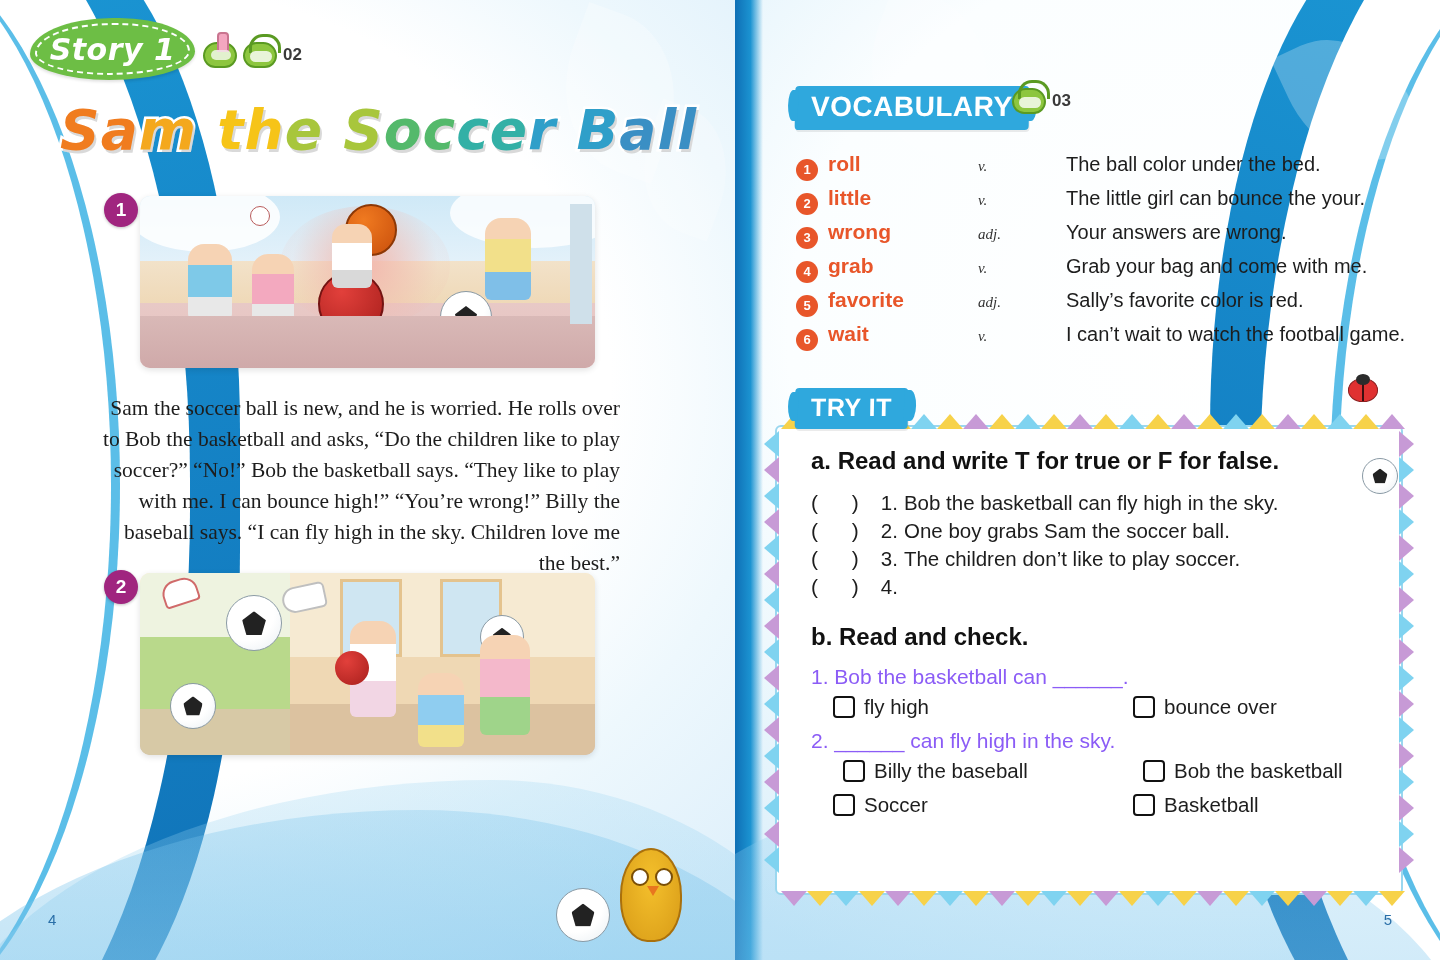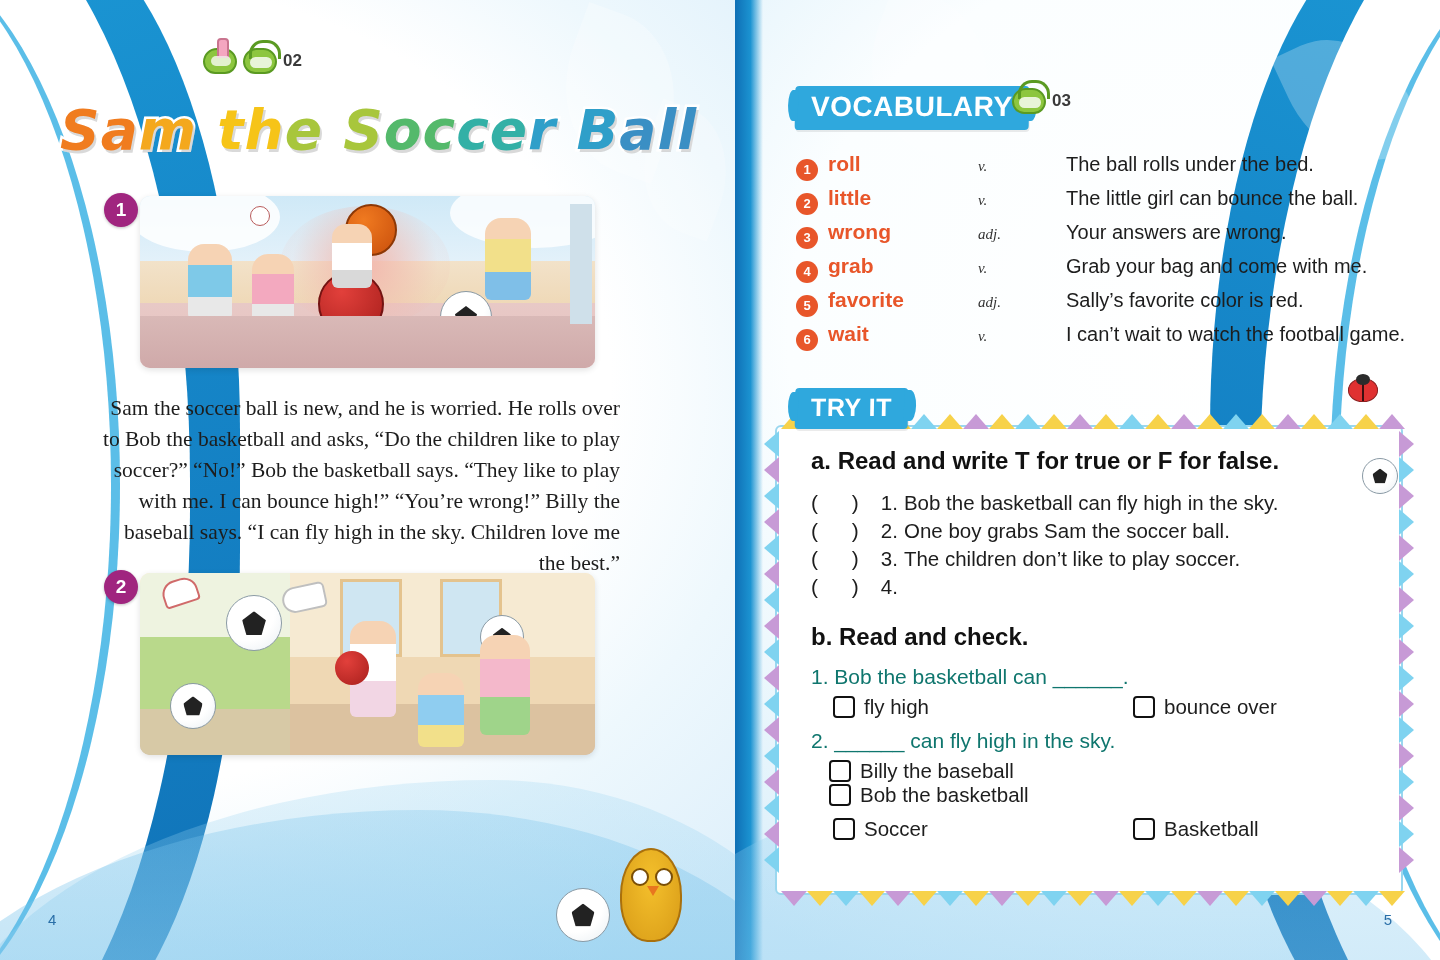--- a/index.html
+++ b/index.html
@@ -247,21 +247,21 @@
     border-radius: 6px;
   }
   .tri-band { position: absolute; display: flex; }
   .tri {
     width: 0; height: 0;
   }
   .qline { display: flex; align-items: baseline; margin: 0 0 4px 0; }
   .paren { font-size: 21px; color:#1d1d1d; letter-spacing: 14px; margin-right: 8px; }
   .qtext { font-size: 20.5px; color:#1d1d1d; }
   .sub-head { font-size: 24px; font-weight: bold; color:#111; }
-  .fill-line { font-size: 21px; color:#0f766e; }
+  .fill-line { font-size: 21px; color:#8b5cf6; }
   .cbox {
     display:inline-block; width: 22px; height: 22px;
     border: 2.5px solid #111; border-radius: 4px;
     margin-right: 9px; vertical-align: -4px;
   }
   .opt { display:inline-flex; align-items:center; font-size: 20.5px; color:#1d1d1d; }
 
   
   .ball-soccer {
     border-radius: 50%;
@@ -294,22 +294,25 @@
 
   <div class="page-left">
     <div class="left-blue-frame"></div>
     <div class="left-white-curve"></div>
     <div class="left-inner-arc"></div>
     <div class="leaf" style="left:560px;top:18px;width:120px;height:150px;opacity:.5;"></div>
     <div class="leaf" style="left:640px;top:110px;width:90px;height:120px;opacity:.4;"></div>
     <div class="left-bottom-wave"></div>
     <div class="left-bottom-wave2"></div>
 
-
-    <div class="audio-group" style="left:203px;top:48px;">
+    <div class="story-tag">
+      <span>Story 1</span>
+    </div>
+
+    <div class="audio-group" style="left:203px;top:42px;">
       <div class="icon-pen"></div>
       <div class="icon-head"></div>
       <div class="audio-num">02</div>
     </div>
 
     <div class="story-title">
       <span class="l c1">S</span><span class="l c1">a</span><span class="l c2">m</span><span class="l c2">&nbsp;</span><span class="l c3">t</span><span class="l c3">h</span><span class="l c4">e</span><span class="l c4">&nbsp;</span><span class="l c4">S</span><span class="l c5">o</span><span class="l c5">c</span><span class="l c6">c</span><span class="l c6">e</span><span class="l c7">r</span><span class="l c7">&nbsp;</span><span class="l c7">B</span><span class="l c8">a</span><span class="l c8">l</span><span class="l c8">l</span>
       
     </div>
 
@@ -385,27 +388,27 @@
   <div class="audio-group" style="left:1012px;top:88px;pointer-events:auto;">
     <div class="icon-head"></div>
     <div class="audio-num">03</div>
   </div>
 
   <div class="vocab-list" style="pointer-events:auto;">
     <div class="vocab-row">
       <div class="vocab-num">1</div>
       <div class="vocab-word">roll</div>
       <div class="vocab-pos">v.</div>
-      <div class="vocab-sent">The ball rolls under the bed.</div>
+      <div class="vocab-sent">The ball color under the bed.</div>
     </div>
     <div class="vocab-row">
       <div class="vocab-num">2</div>
       <div class="vocab-word">little</div>
       <div class="vocab-pos">v.</div>
-      <div class="vocab-sent">The little girl can bounce the ball.</div>
+      <div class="vocab-sent">The little girl can bounce the your.</div>
     </div>
     <div class="vocab-row">
       <div class="vocab-num">3</div>
       <div class="vocab-word">wrong</div>
       <div class="vocab-pos">adj.</div>
       <div class="vocab-sent">Your answers are wrong.</div>
     </div>
     <div class="vocab-row">
       <div class="vocab-num">4</div>
       <div class="vocab-word">grab</div>
@@ -568,21 +571,21 @@
               <span>bounce over</span>
             </label>
           </div>
         </div>
 
         <div>
           <div class="fill-line">
             <span>2.</span>
             <span>______ can fly high in the sky.</span>
           </div>
-          <div style="display:flex;margin:6px 0 10px 18px;flex-direction:column;">
+          <div style="display:flex;margin:6px 0 10px 32px;">
             <label class="opt" style="width:300px;">
               <span class="cbox"></span>
               <span>Billy the baseball</span>
             </label>
             <label class="opt">
               <span class="cbox"></span>
               <span>Bob the basketball</span>
             </label>
           </div>
         </div>

